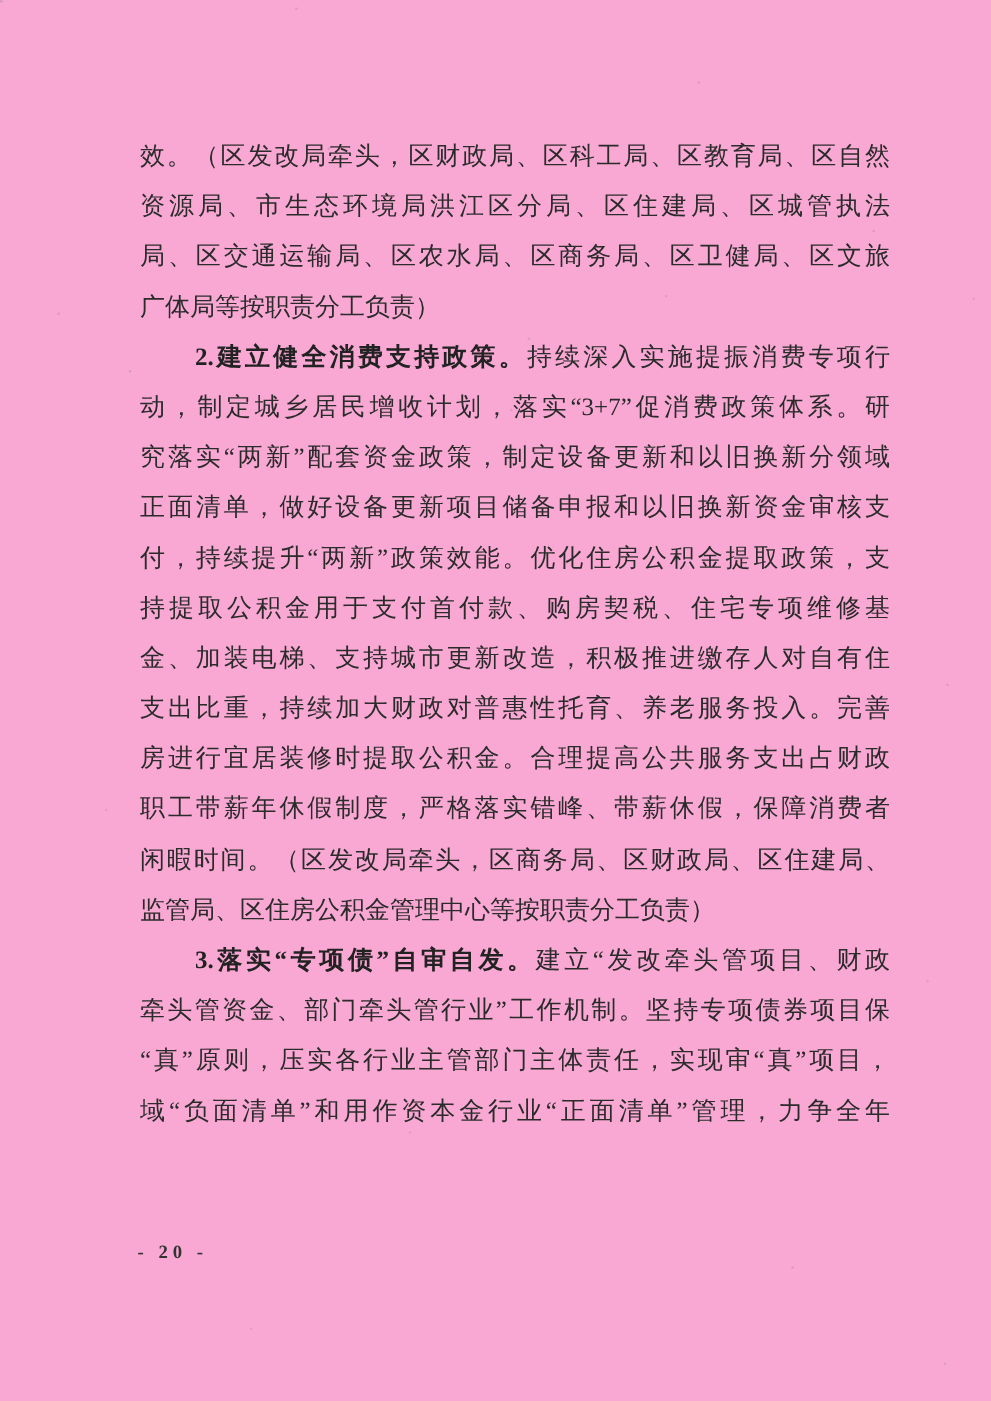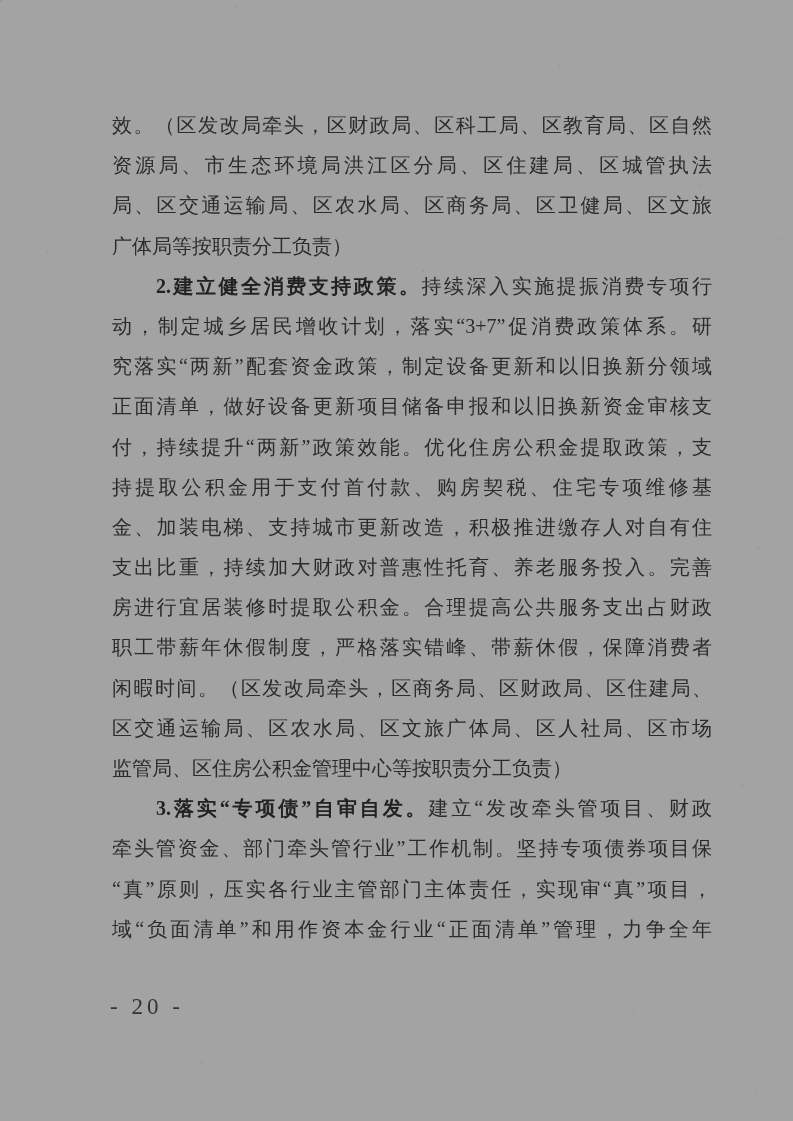--- a/index.html
+++ b/index.html
@@ -5,21 +5,21 @@
   html, body {
     margin: 0;
     padding: 0;
     background: #e8e8e8;
   }
   .page {
     position: relative;
     width: 793px;
     height: 1121px;
     margin: 0 auto;
-    background: #a3a3a3;
+    background: #f9a8d4;
     overflow: hidden;
     font-family: "Liberation Serif", "DejaVu Serif", serif;
     color: #2b2b2b;
   }
   
   .scan-noise {
     position: absolute;
     left: 0; top: 0;
     width: 2px; height: 2px;
     border-radius: 50%;
@@ -65,23 +65,24 @@
     padding-left: 44px;
   }
   .bold {
     font-weight: 700;
     color: #222;
   }
   .page-number {
     position: absolute;
     left: 110px;
     top: 994px;
-    font-size: 23px;
+    font-size: 15px;
     letter-spacing: 4px;
     color: #333;
+    font-weight: bold;
   }
 </style>
 </head>
 <body>
 
 <div class="page">
   <div class="scan-noise"></div>
 
   <div class="text-block">
 
@@ -94,21 +95,20 @@
     <div class="line">动，制定城乡居民增收计划，落实“3+7”促消费政策体系。研</div>
     <div class="line">究落实“两新”配套资金政策，制定设备更新和以旧换新分领域</div>
     <div class="line">正面清单，做好设备更新项目储备申报和以旧换新资金审核支</div>
     <div class="line">付，持续提升“两新”政策效能。优化住房公积金提取政策，支</div>
     <div class="line">持提取公积金用于支付首付款、购房契税、住宅专项维修基</div>
     <div class="line">金、加装电梯、支持城市更新改造，积极推进缴存人对自有住</div>
     <div class="line">支出比重，持续加大财政对普惠性托育、养老服务投入。完善</div>
     <div class="line">房进行宜居装修时提取公积金。合理提高公共服务支出占财政</div>
     <div class="line">职工带薪年休假制度，严格落实错峰、带薪休假，保障消费者</div>
     <div class="line">闲暇时间。（区发改局牵头，区商务局、区财政局、区住建局、</div>
-    <div class="line">区交通运输局、区农水局、区文旅广体局、区人社局、区市场</div>
     <div class="line end">监管局、区住房公积金管理中心等按职责分工负责）</div>
 
     <div class="line indent"><span class="bold">3.落实“专项债”自审自发。</span><span>建立“发改牵头管项目、财政</span></div>
     <div class="line">牵头管资金、部门牵头管行业”工作机制。坚持专项债券项目保</div>
     <div class="line">“真”原则，压实各行业主管部门主体责任，实现审“真”项目，</div>
     <div class="line">域“负面清单”和用作资本金行业“正面清单”管理，力争全年</div>
 
   </div>
 
   <div class="page-number">- 20 -</div>

